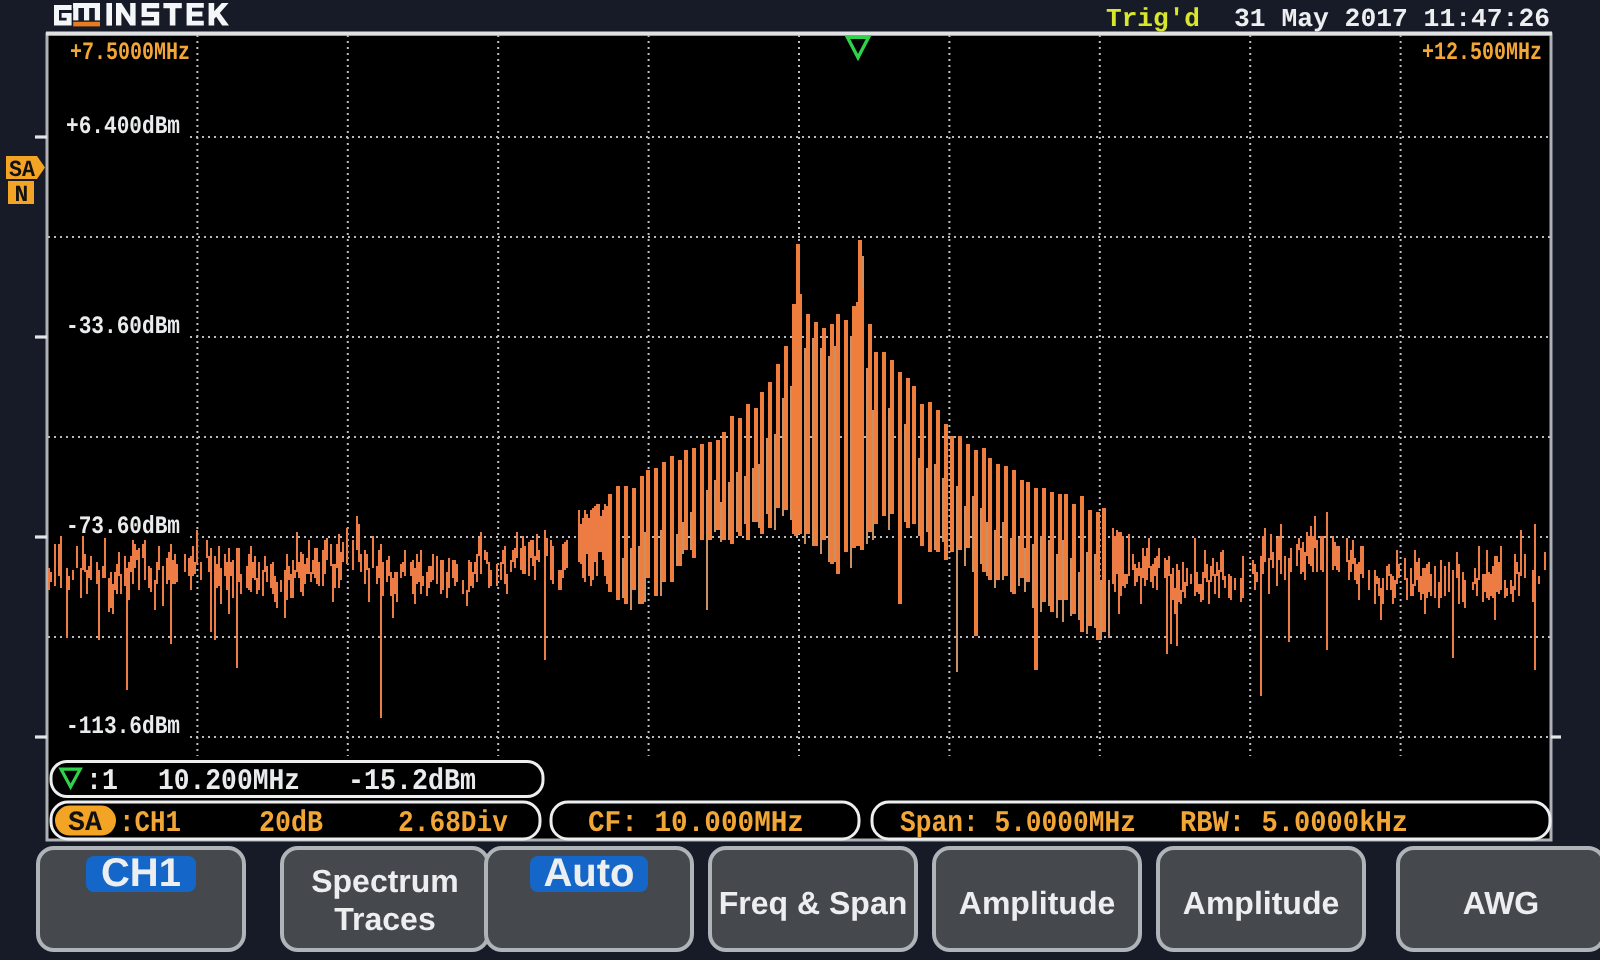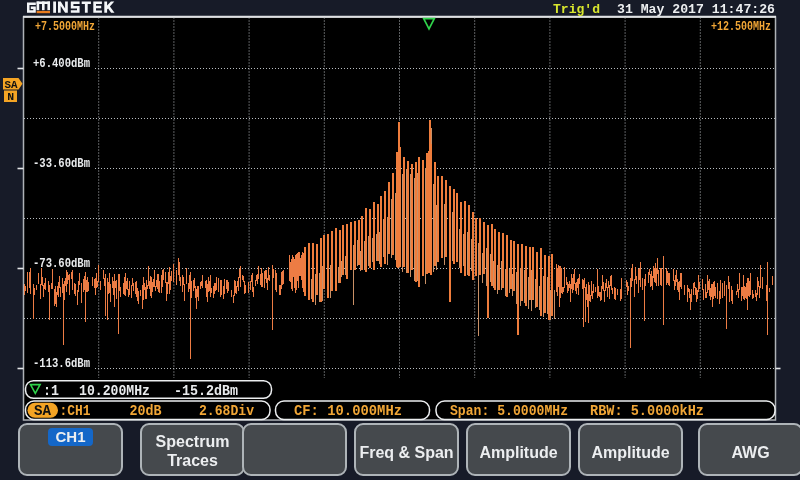--- a/index.html
+++ b/index.html
@@ -3,21 +3,21 @@
 html,body{margin:0;padding:0}
 body{width:800px;height:480px;background:#171b28;position:relative;overflow:hidden;
  font-family:"Liberation Sans",sans-serif}
 svg{position:absolute;top:0;left:0}
 .btn{position:absolute;top:423px;width:105px;height:53px;background:#45494d;
  border:2px solid #aeb4b8;border-radius:9px;box-sizing:border-box;text-align:center;
  color:#eceef0;font-weight:bold;font-size:16px}
 .b1{margin-top:18.5px}
 .b2{margin-top:6.5px;line-height:19px}
 .pill{display:inline-block;background:#1467c8;border-radius:4px;height:18px;
- line-height:18px;padding:0 7px;font-size:15px;margin-top:2.5px}
+ line-height:18px;padding:0 7px;font-size:20px;margin-top:2.5px}
 </style></head>
 <body>
 <svg width="800" height="480" viewBox="0 0 800 480">
 <style>
  .gd{stroke:#b9bdc1;stroke-width:1;stroke-dasharray:1 2;fill:none}
  .tk{stroke:#e4e6e8;stroke-width:1.6}
  text{font-family:"Liberation Mono",monospace;font-weight:bold}
  .amb{fill:#f1a636} .wht{fill:#e9ebed}
 </style>
 <rect x="23.5" y="17" width="752" height="403" fill="#000" stroke="#aeb2b6" stroke-width="1.5"></rect>
@@ -90,20 +90,21 @@
 <text x="450" y="415.3" font-size="15" textLength="118" lengthAdjust="spacingAndGlyphs" class="amb">Span: 5.0000MHz</text>
 <text x="590" y="415.3" font-size="15" textLength="114" lengthAdjust="spacingAndGlyphs" class="amb">RBW: 5.0000kHz</text>
 </svg>
 <div class="btn" style="left:18px">
     <div><span class="pill">CH1</span></div>
   </div>
 <div class="btn" style="left:140px">
     <div class="b2">Spectrum<br>Traces</div>
   </div>
 <div class="btn" style="left:242px">
+    <div><span class="pill">Auto</span></div>
   </div>
 <div class="btn" style="left:354px">
     <div class="b1">Freq &amp; Span</div>
   </div>
 <div class="btn" style="left:466px">
     <div class="b1">Amplitude</div>
   </div>
 <div class="btn" style="left:578px">
     <div class="b1">Amplitude</div>
   </div>

